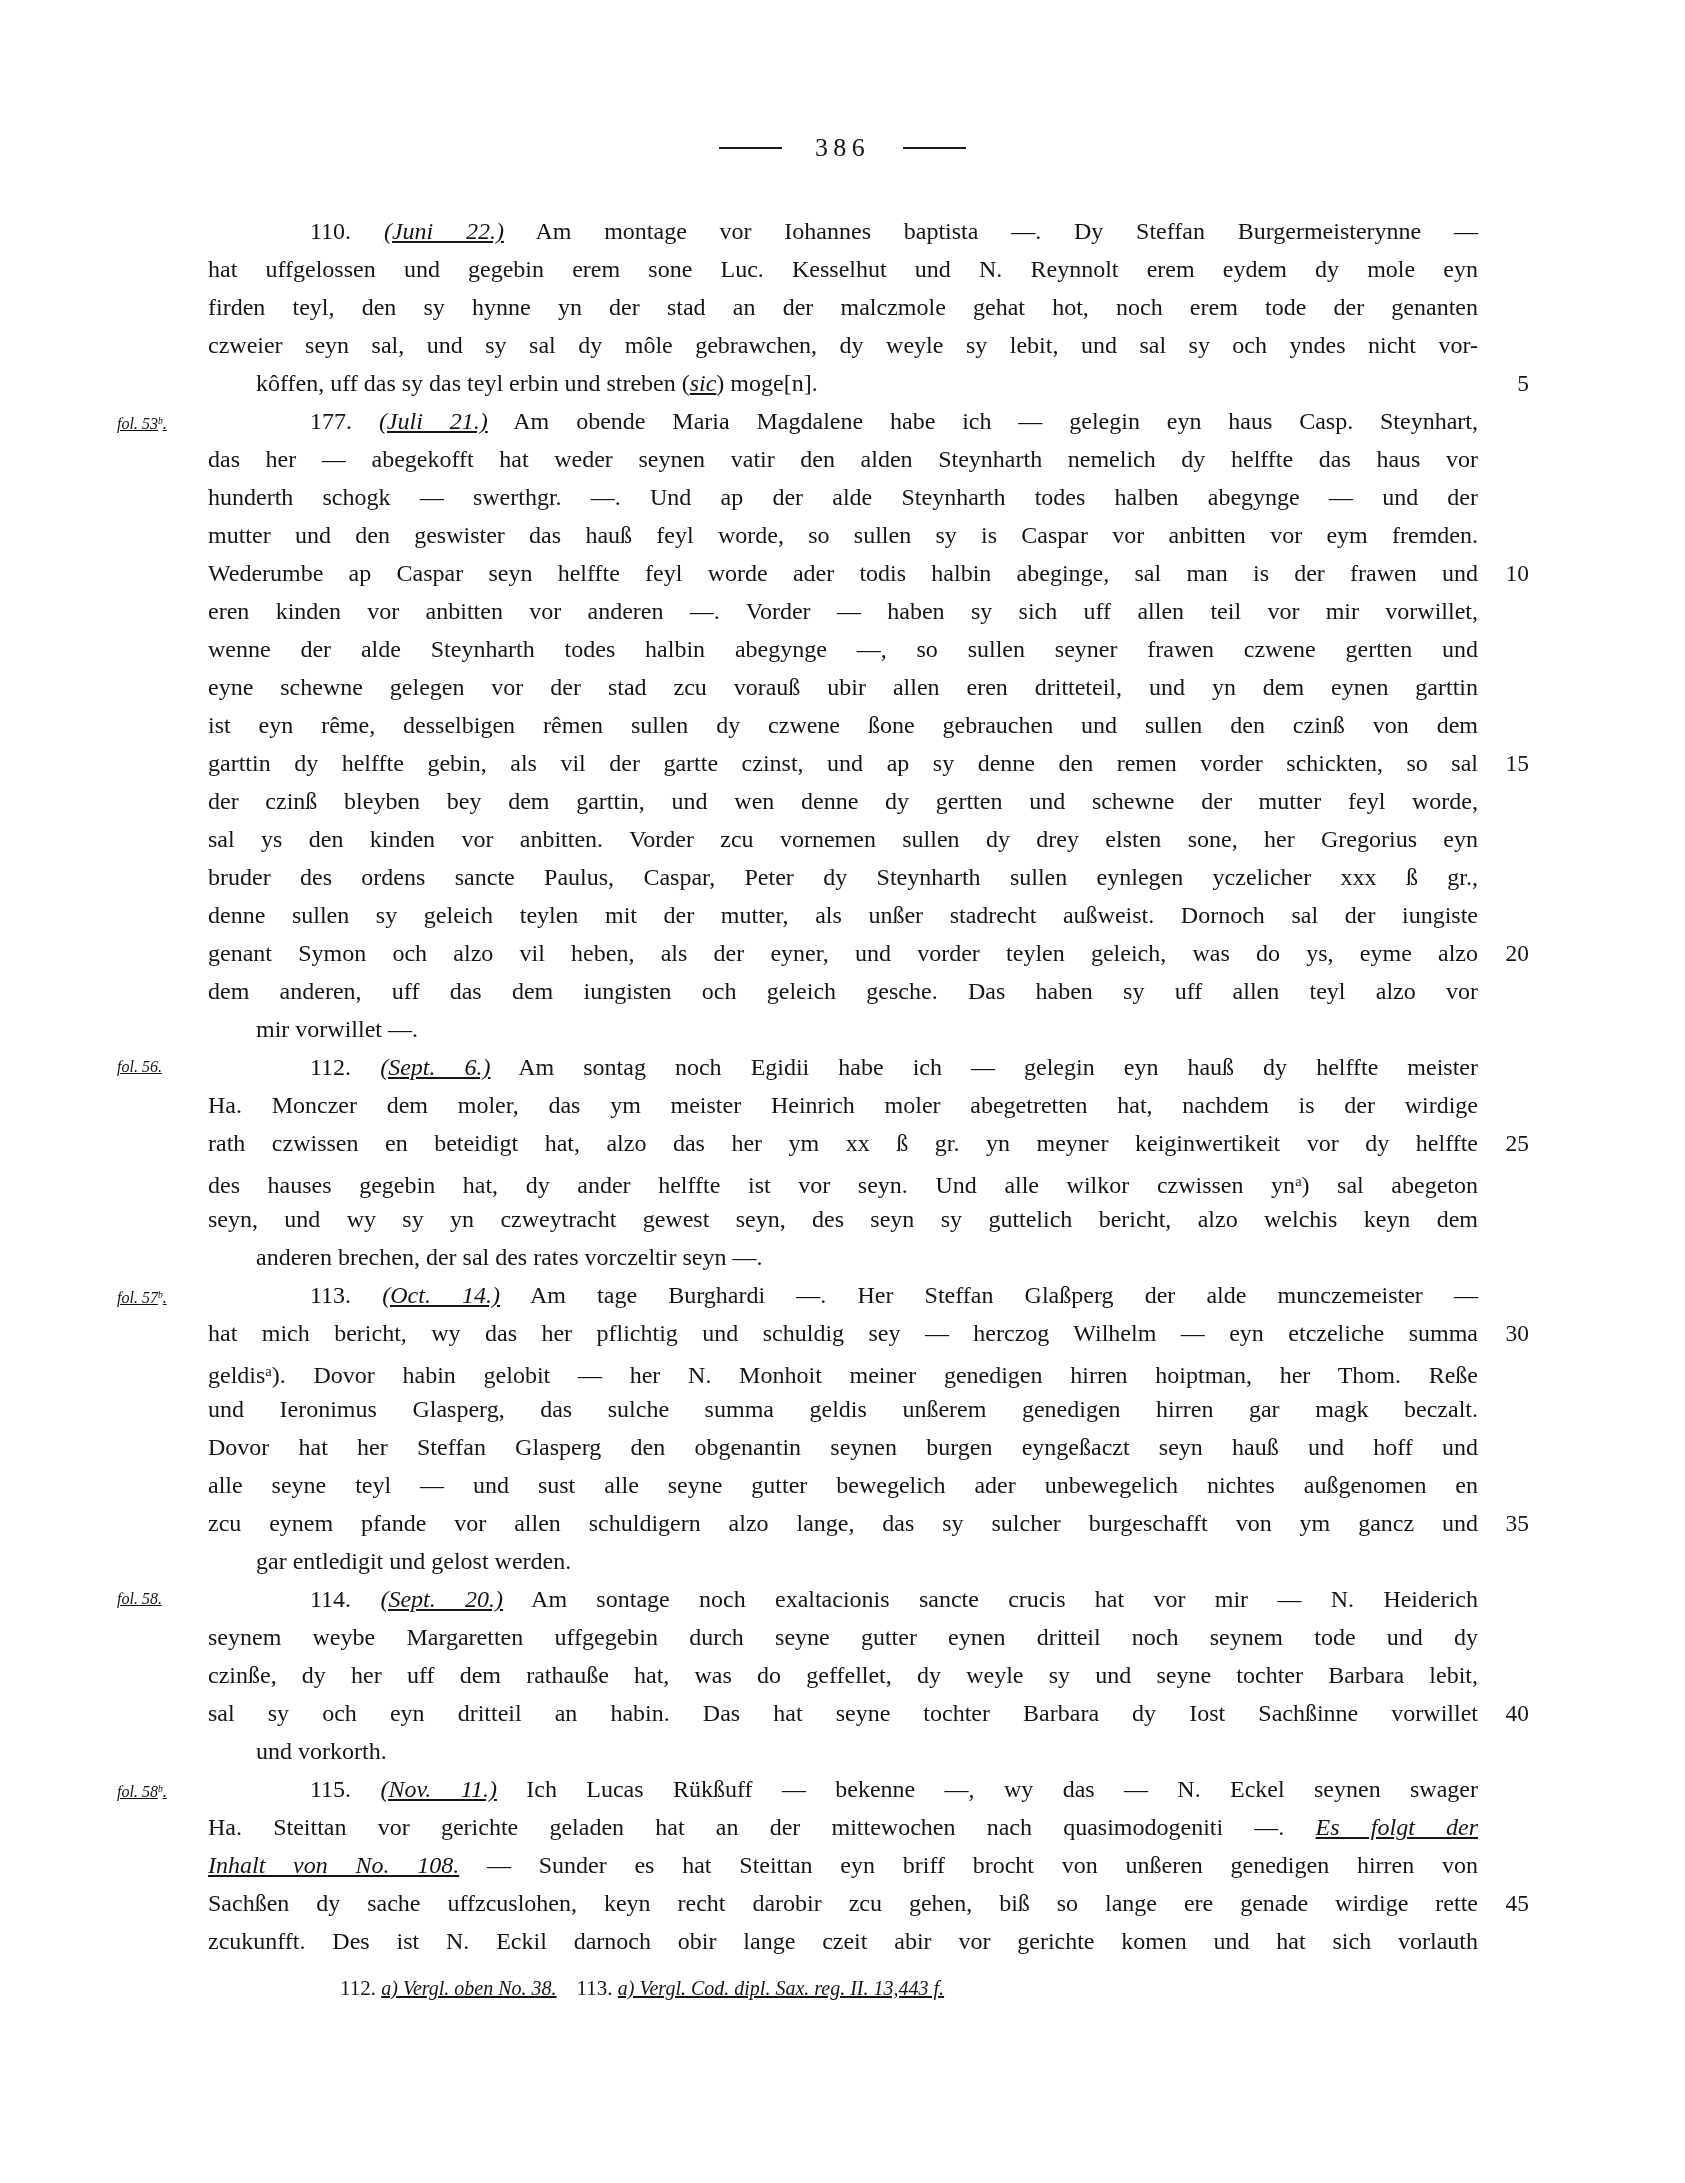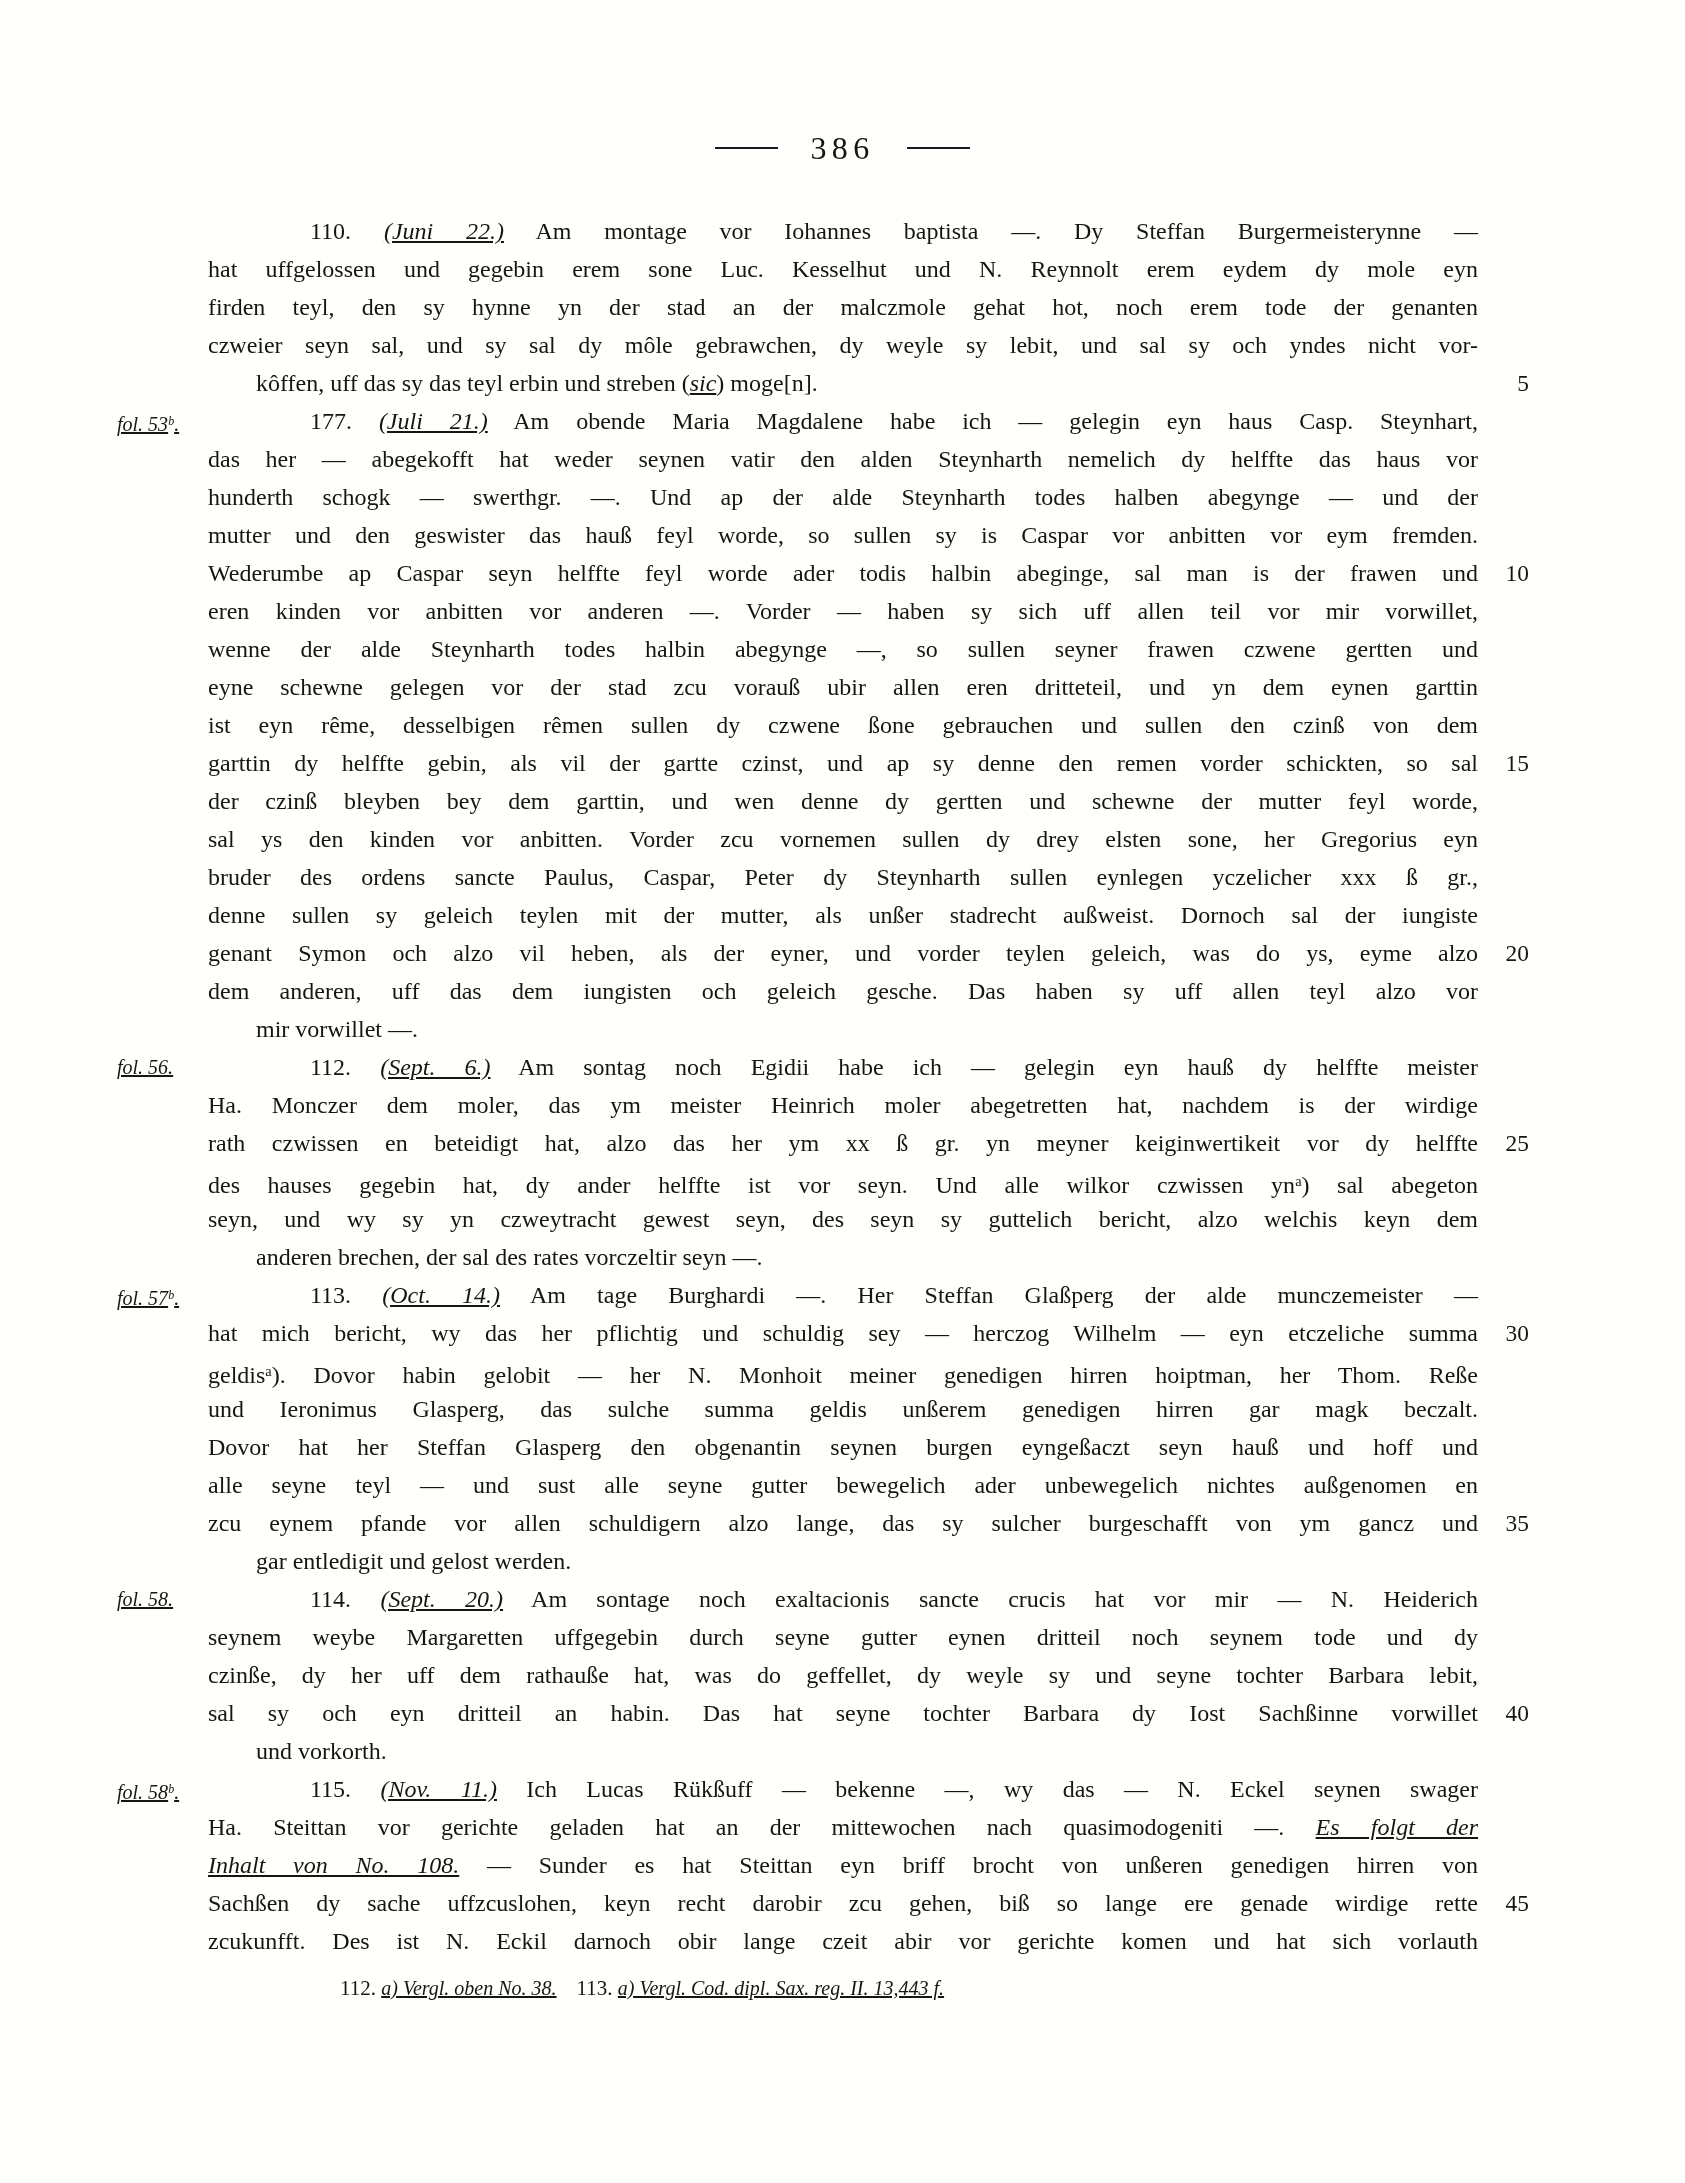--- a/index.html
+++ b/index.html
@@ -25,21 +25,21 @@
     align-items: center;
     justify-content: center;
     gap: 33px;
   }
   .rule {
     width: 63px;
     height: 2.7px;
     background: #1b1b1b;
   }
   .pagenum {
-    font-size: 32px;
+    font-size: 26px;
     line-height: 32px;
     letter-spacing: 5.3px;
     font-weight: 400;
   }
   .text-block {
     position: absolute;
     top: 212px;
     left: 208px;
     width: 1270px;
   }
@@ -61,21 +61,21 @@
   }
   .seg-b { font-weight: normal; }
   .seg-i { font-style: italic; text-decoration: underline; }
   .seg-s  { font-size: 0.6em; vertical-align: 0.5em; }
   .seg-is { font-size: 0.6em; vertical-align: 0.5em; font-style: italic; }
   .folio {
     position: absolute;
     left: -91px;
     top: 0;
     width: 88px;
-    font-size: 20px;
+    font-size: 16px;
     font-style: italic;
     line-height: 38px;
     text-indent: 0;
     text-align: center;
     text-align-last: left;
     white-space: nowrap;
   }
   .lineno {
     position: absolute;
     right: -51px;

